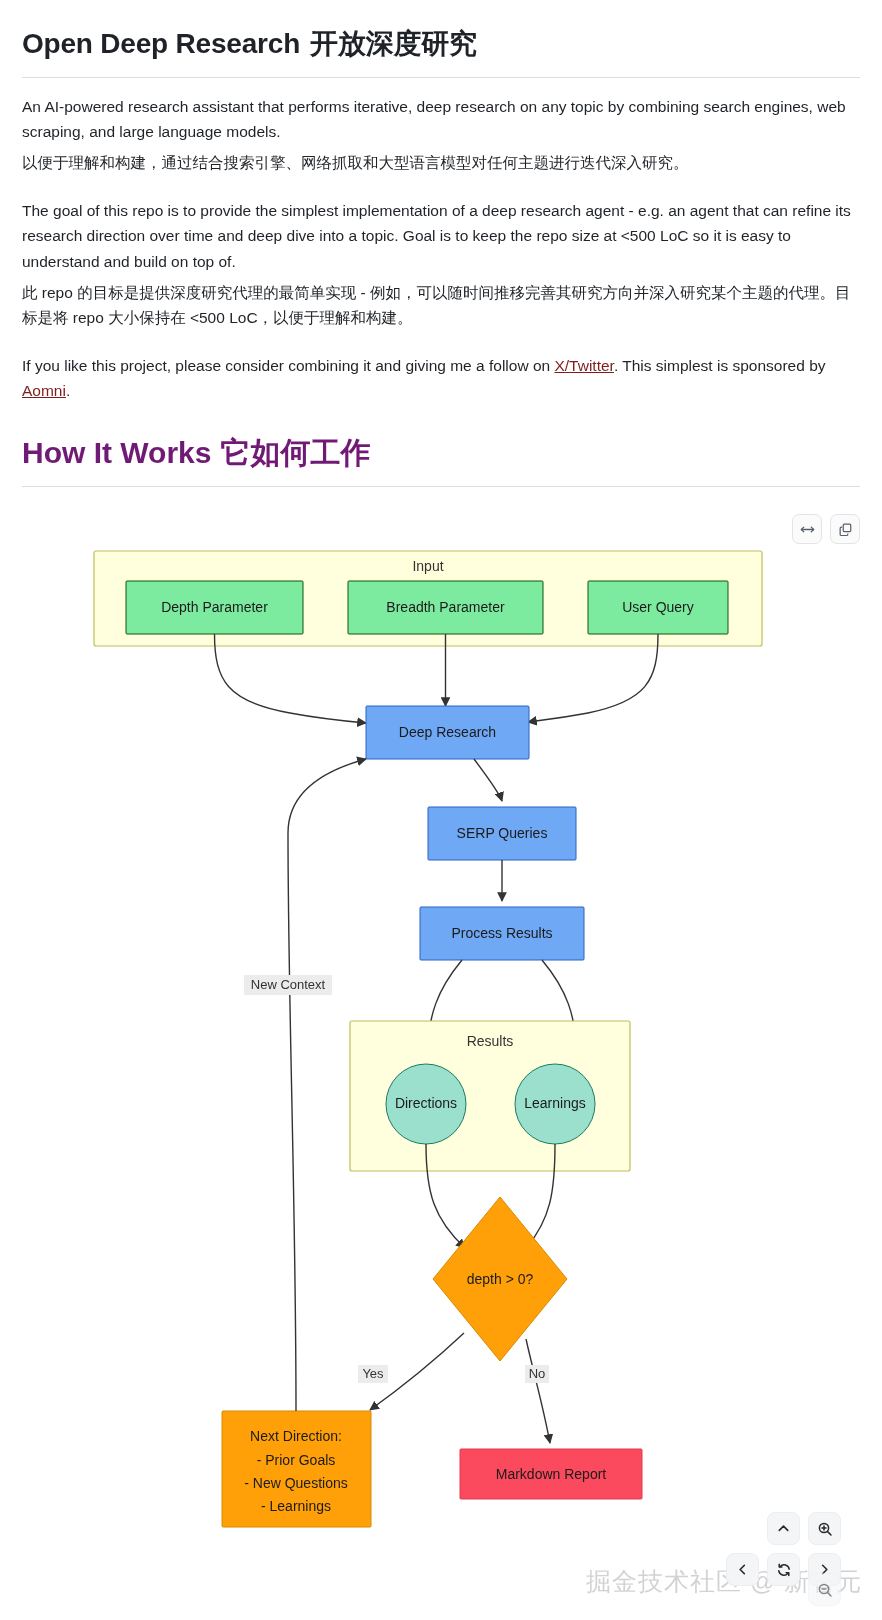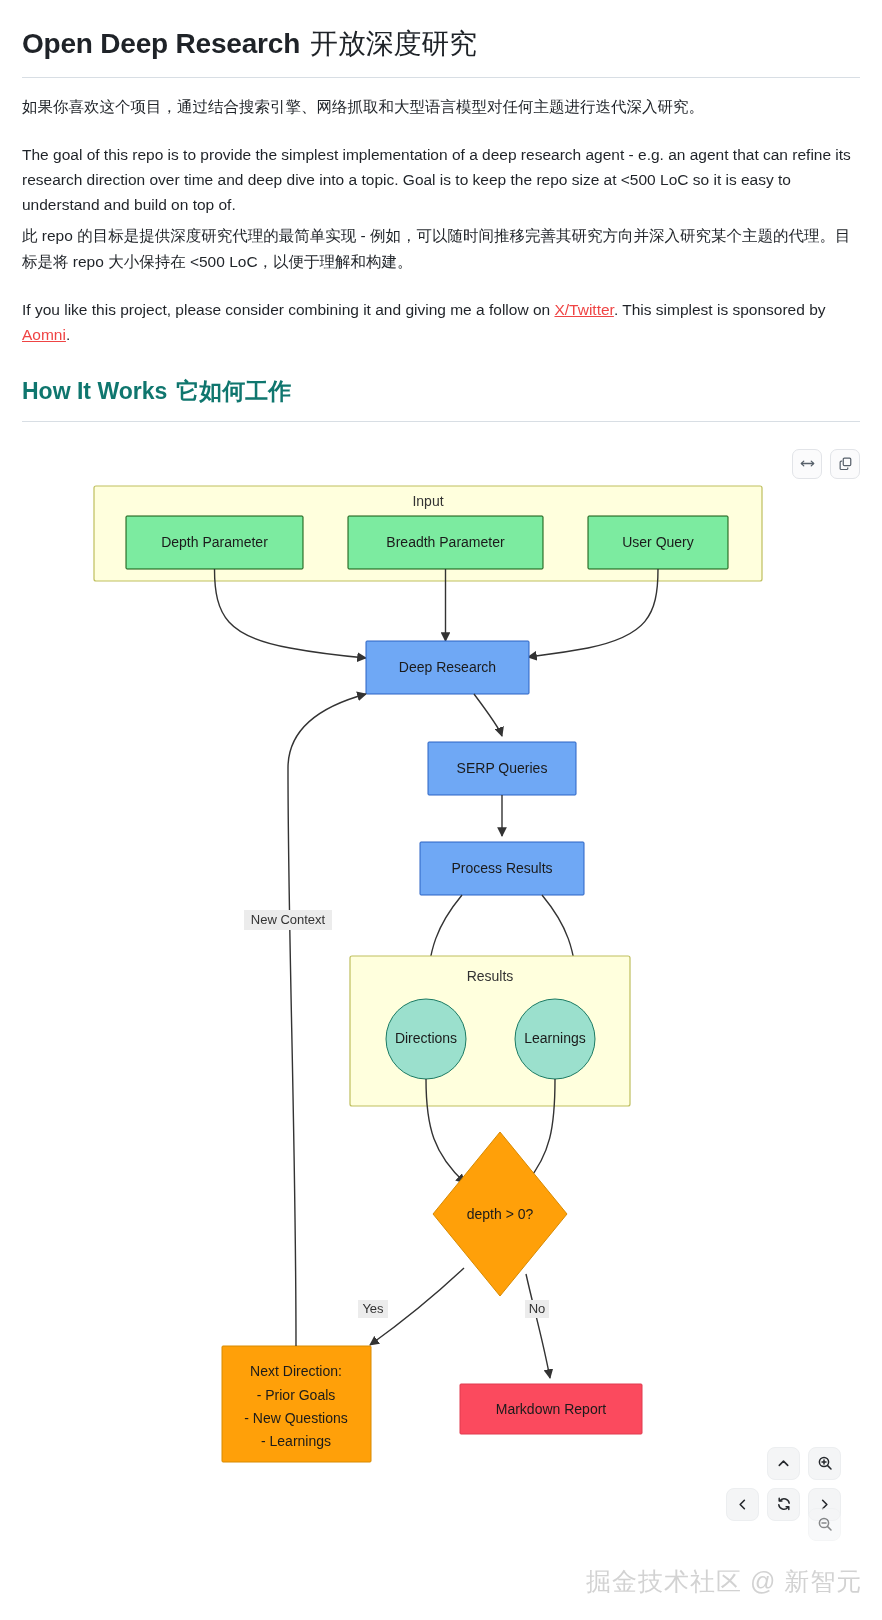--- a/index.html
+++ b/index.html
@@ -22,43 +22,43 @@
   }
   .h1 {
     font-size: 28px;
     font-weight: 600;
     color: #1f2328;
     letter-spacing: -0.2px;
     padding-bottom: 10px;
     margin: 4px 0 0 0;
     line-height: 1.25;
   }
-  .h1 .cjk { font-weight: 400; margin-left: 10px; }
+  .h1 .cjk { font-weight: 700; margin-left: 10px; }
   .rule {
     height: 1px;
     background: #d8dee4;
     margin: 6px 0 16px 0;
   }
   .p {
     font-size: 15.5px;
     line-height: 1.62;
     color: #1f2328;
     margin: 0 0 4px 0;
   }
   .p.gap { margin-top: 23px; }
   .p.cjk-para { margin-top: 6px; }
   .a {
-    color: #ef4444;
+    color: #7f1d1d;
     text-decoration: underline;
     cursor: pointer;
   }
   .h2 {
-    font-size: 23px;
+    font-size: 30px;
     font-weight: 600;
-    color: #0f766e;
+    color: #701a75;
     margin: 30px 0 0 0;
     padding-bottom: 8px;
     line-height: 1.3;
   }
   .h2 .cjk { font-weight: 700; margin-left: 9px; }
 
   
   .diagram-wrap {
     position: relative;
     margin: 0 22px;
@@ -154,21 +154,22 @@
 
 <div id="page">
 
   <div class="doc">
 
     <h1 class="h1">
       <span>Open Deep Research</span><span class="cjk">开放深度研究</span>
     </h1>
     <div class="rule"></div>
 
-    <p class="p cjk-para">如果你喜欢这个项目，通过结合搜索引擎、网络抓取和大型语言模型对任何主题进行迭代深入研究。</p>
+    <p class="p">An AI-powered research assistant that performs iterative, deep research on any topic by combining search engines, web scraping, and large language models.</p>
+    <p class="p cjk-para">以便于理解和构建，通过结合搜索引擎、网络抓取和大型语言模型对任何主题进行迭代深入研究。</p>
 
     <p class="p gap">The goal of this repo is to provide the simplest implementation of a deep research agent - e.g. an agent that can refine its research direction over time and deep dive into a topic. Goal is to keep the repo size at &lt;500 LoC so it is easy to understand and build on top of.</p>
     <p class="p cjk-para">此 repo 的目标是提供深度研究代理的最简单实现 - 例如，可以随时间推移完善其研究方向并深入研究某个主题的代理。目标是将 repo 大小保持在 &lt;500 LoC，以便于理解和构建。</p>
 
     <p class="p gap"><span>If you like this project, please consider combining it and giving me a follow on </span><a class="a">X/Twitter</a><span>. This simplest is sponsored by </span><a class="a">Aomni</a><span>.</span></p>
 
 
     <h2 class="h2">
       <span>How It Works</span><span class="cjk">它如何工作</span>
     </h2>

